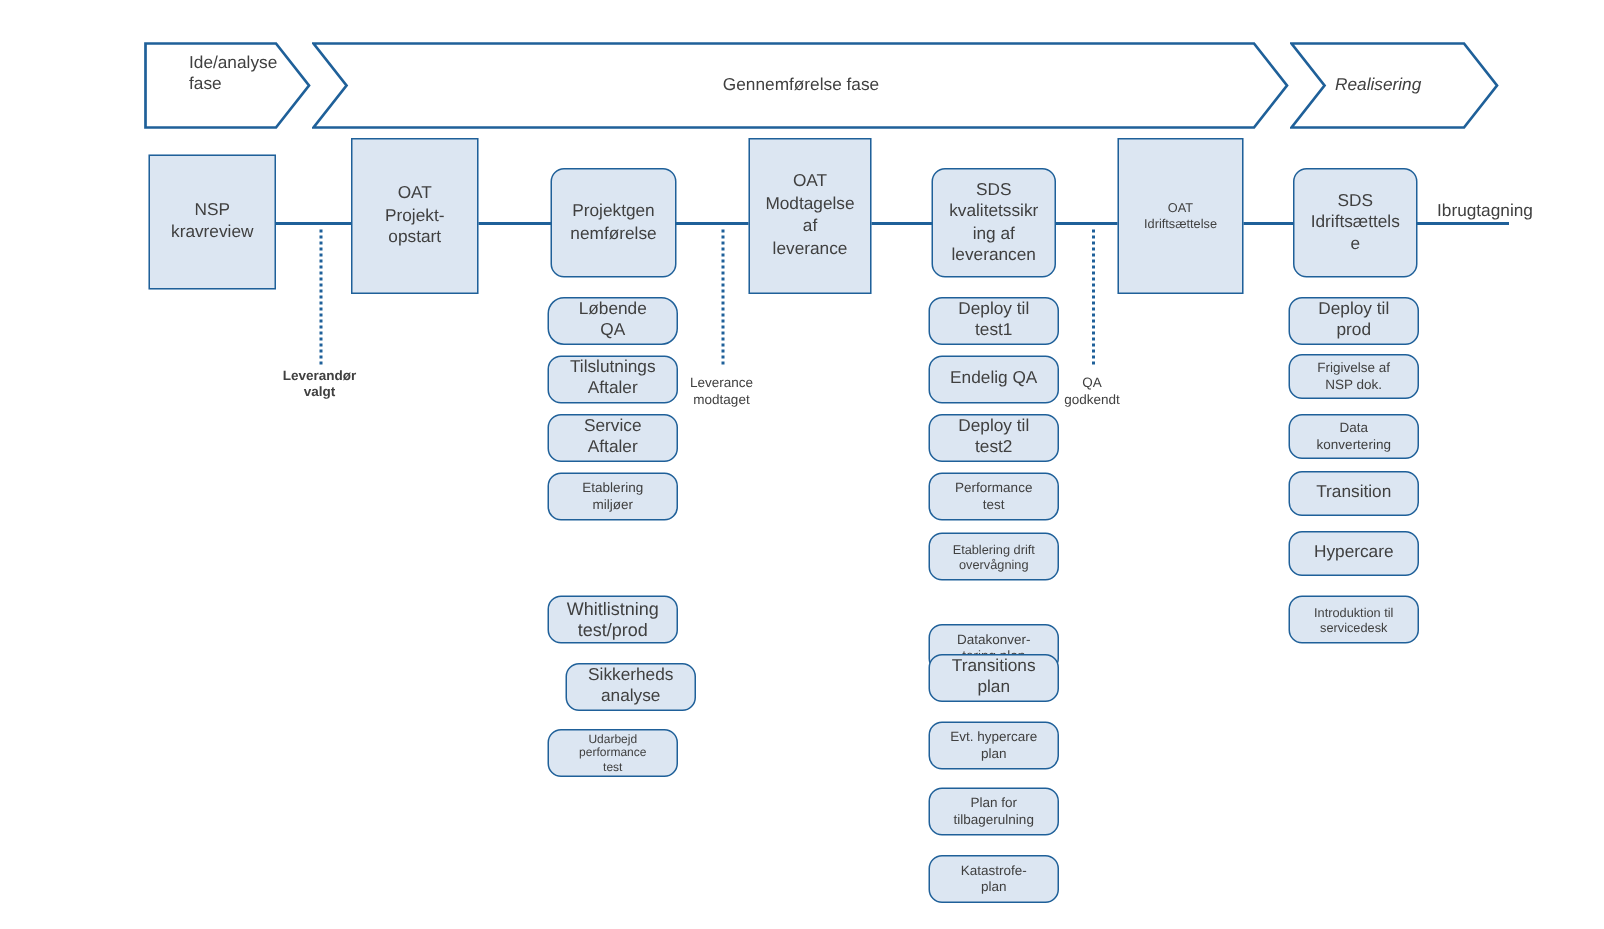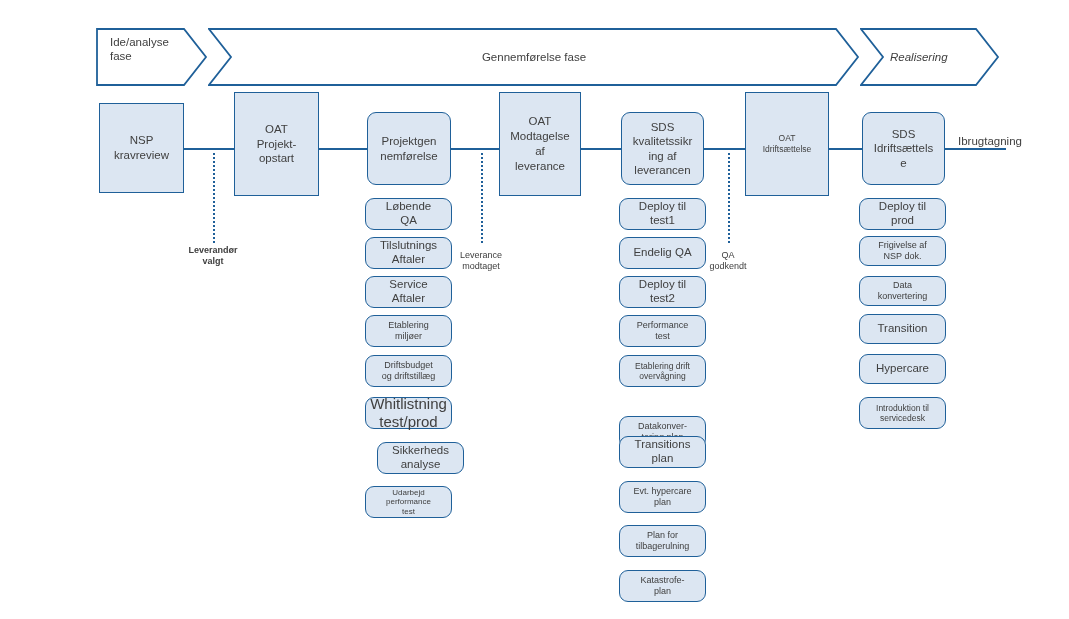--- a/index.html
+++ b/index.html
@@ -53,21 +53,21 @@
     position:absolute;text-align:center;white-space:pre-line;
     line-height:1.25;color:#404040;
   }
   .ibrug{position:absolute;color:#404040;white-space:nowrap;}
 </style>
 </head>
 <body>
 
 <div id="canvas">
 
-  <div class="phase left" style="left:96px;top:28px;width:112px;height:42px;">
+  <div class="phase left" style="left:96px;top:28px;width:112px;height:42px;padding-left:16px;">
     <svg width="112" height="58" viewBox="0 0 112 58">
       <polygon points="1,1 88,1 110,29 88,57 1,57" fill="#ffffff" stroke="#1f6099" stroke-width="1.8"></polygon>
     </svg>
     <div class="plabel">Ide/analyse
 fase</div>
   </div>
 
   <div class="phase center" style="left:208px;top:28px;width:652px;height:58px;">
     <svg width="652" height="58" viewBox="0 0 652 58" preserveAspectRatio="none">
       <polygon points="1,1 628,1 650,29 628,57 1,57 23,29" fill="#ffffff" stroke="#1f6099" stroke-width="1.8"></polygon>
@@ -123,31 +123,29 @@
 
   <div class="sqbox" style="left:745px;top:92px;width:84px;height:104px;font-size:8.5px;">OAT
 Idriftsættelse</div>
 
   <div class="rbox" style="left:862px;top:112px;width:83px;height:73px;font-size:11.5px;">SDS
 Idriftsættels
 e</div>
 
   <div class="ibrug" style="left:958px;top:135px;font-size:11.5px;">Ibrugtagning</div>
 
-  <div class="pill" style="left:365px;top:198px;width:87px;height:32px;font-size:11.5px;">Løbende
+  <div class="pill" style="left:365px;top:198px;width:87px;height:32px;font-size:11.5px;border-radius:11px;">Løbende
 QA</div>
   <div class="pill" style="left:365px;top:237px;width:87px;height:32px;font-size:11.5px;">Tilslutnings
 Aftaler</div>
   <div class="pill" style="left:365px;top:276px;width:87px;height:32px;font-size:11.5px;">Service
 Aftaler</div>
   <div class="pill" style="left:365px;top:315px;width:87px;height:32px;font-size:9px;">Etablering
 miljøer</div>
-  <div class="pill" style="left:365px;top:355px;width:87px;height:32px;font-size:9px;">Driftsbudget
-og driftstillæg</div>
-  <div class="pill" style="left:365px;top:397px;width:87px;height:32px;font-size:15px;">Whitlistning
+  <div class="pill" style="left:365px;top:397px;width:87px;height:32px;font-size:12px;">Whitlistning
 test/prod</div>
   <div class="pill" style="left:365px;top:442px;width:87px;height:32px;font-size:11.5px;margin-left:12px;">Sikkerheds
 analyse</div>
   <div class="pill" style="left:365px;top:486px;width:87px;height:32px;font-size:8px;">Udarbejd
 performance
 test</div>
 
   <div class="pill" style="left:619px;top:198px;width:87px;height:32px;font-size:11.5px;">Deploy til
 test1</div>
   <div class="pill" style="left:619px;top:237px;width:87px;height:32px;font-size:11.5px;">Endelig QA</div>

